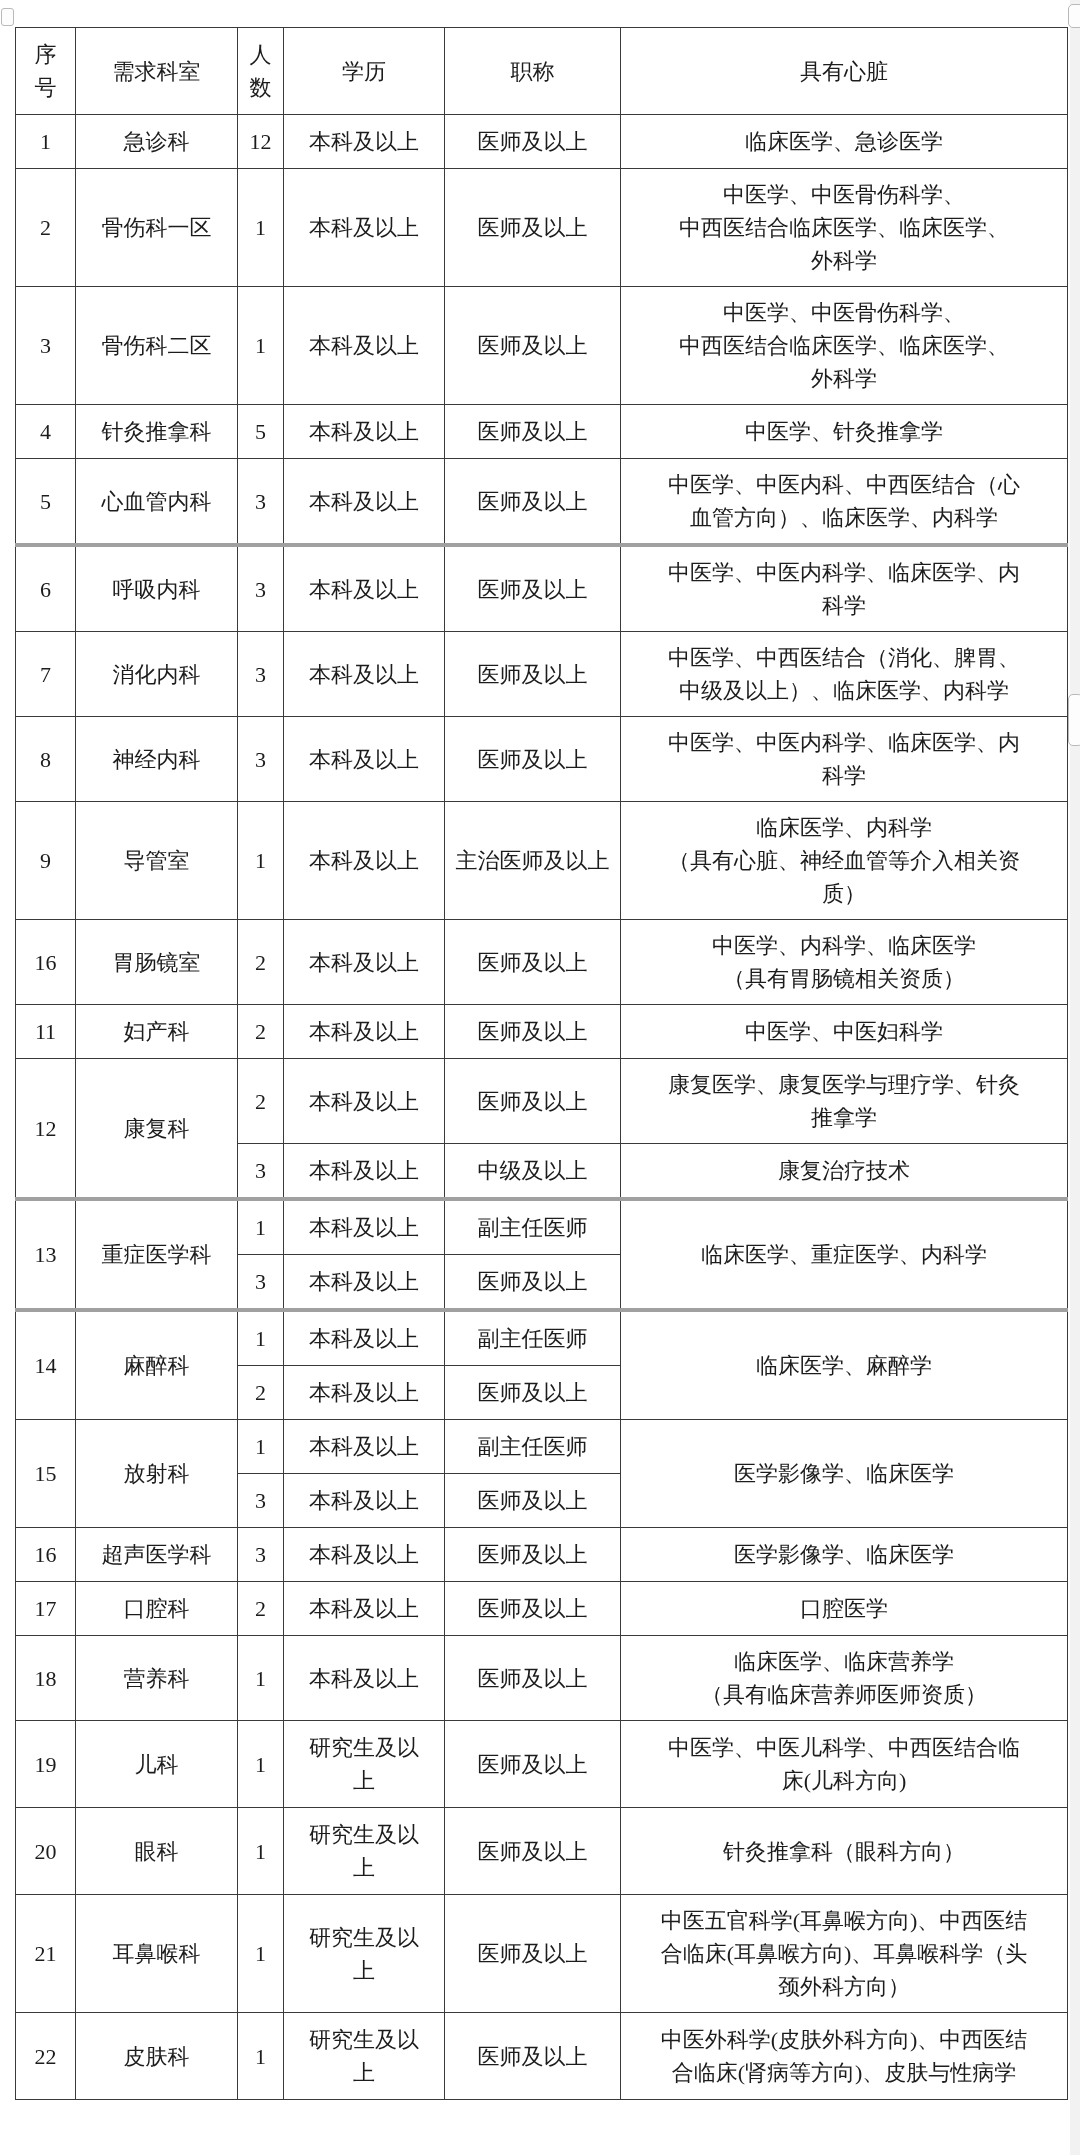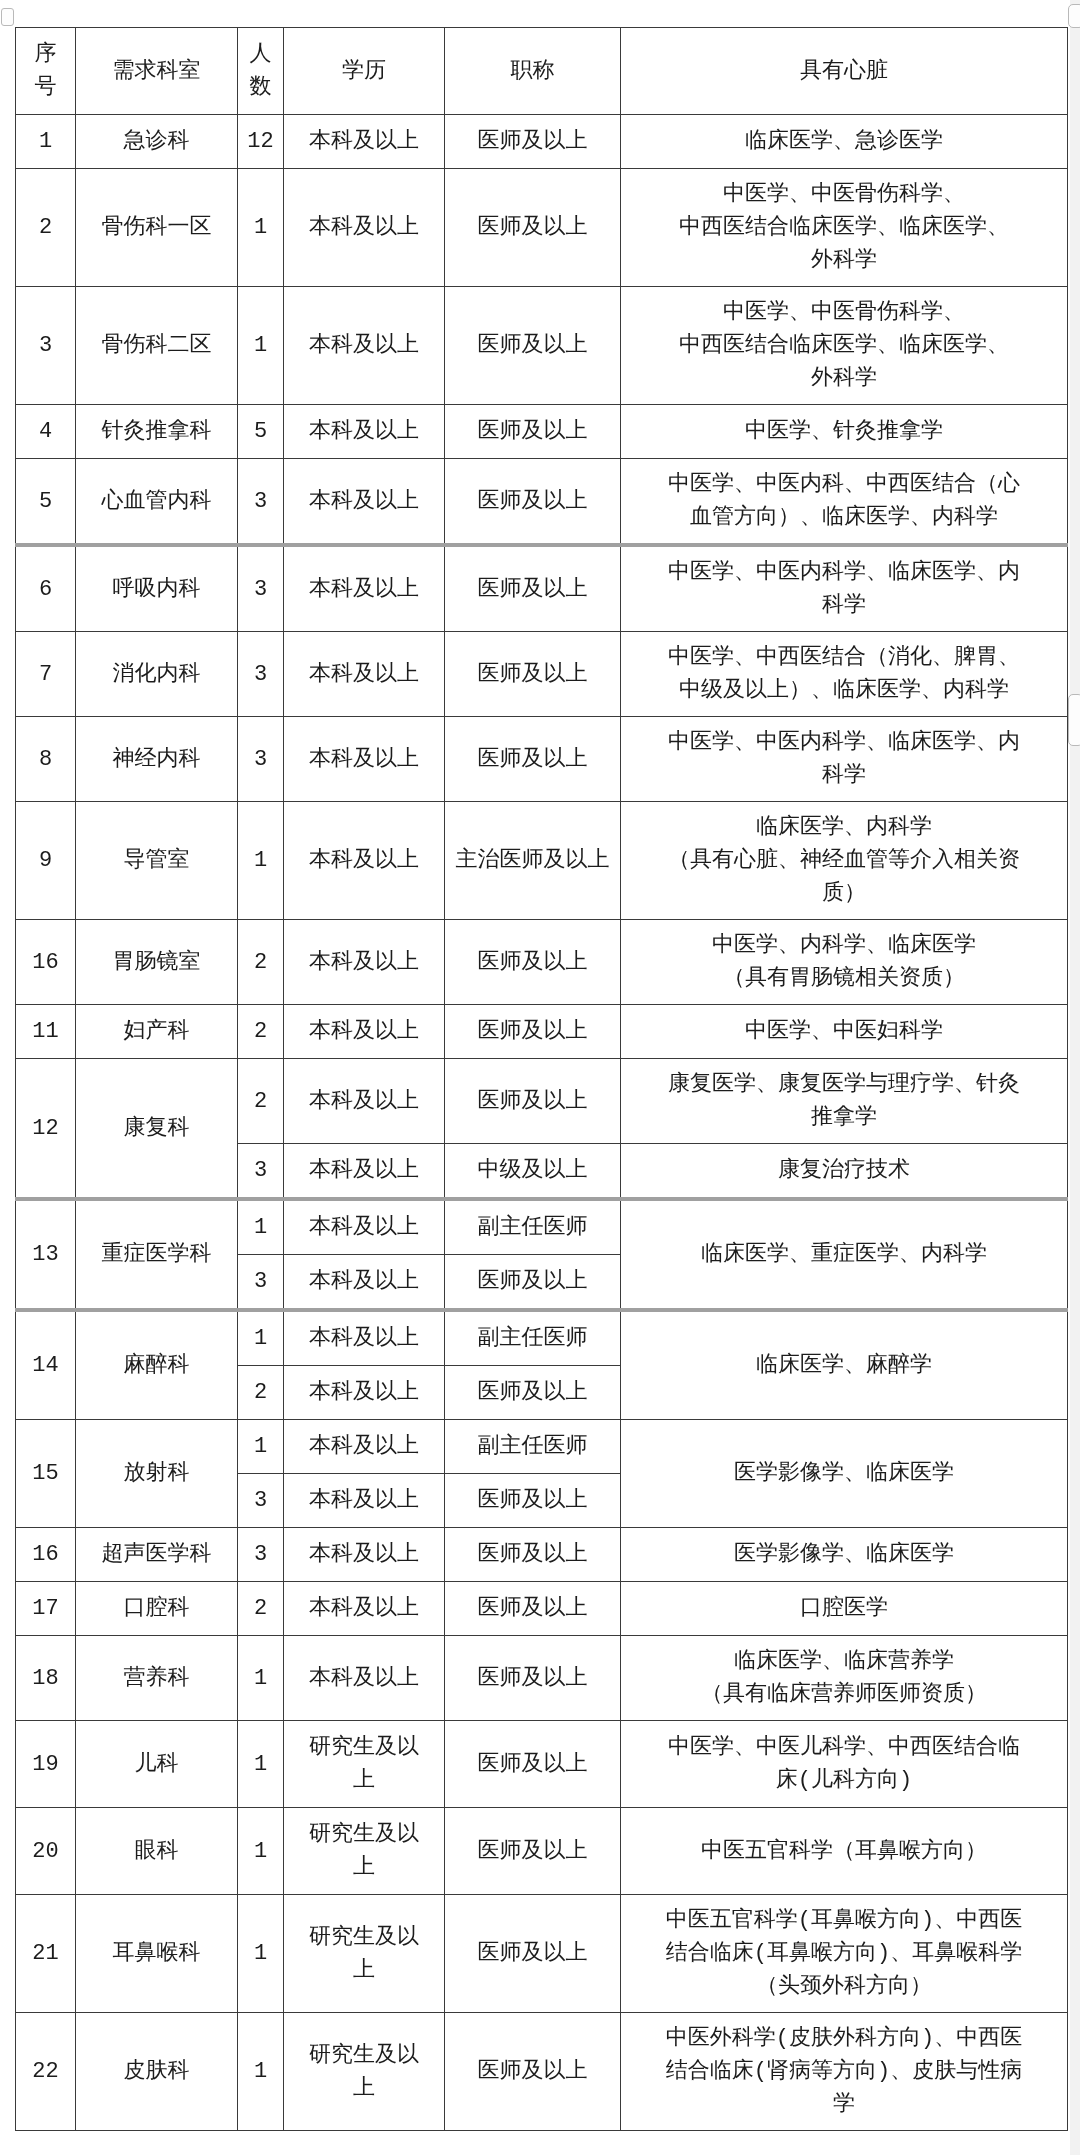--- a/index.html
+++ b/index.html
@@ -3,21 +3,21 @@
 <meta charset="utf-8">
 <style>
   html,body{margin:0;padding:0;background:#ffffff;}
   .page{
     position:relative;width:1080px;height:2155px;background:#ffffff;overflow:hidden;
     font-family:"Liberation Serif","DejaVu Serif",serif;color:#1c1c1c;
   }
   table{
     border-collapse:collapse;table-layout:fixed;
     margin:27px 0 0 15px;width:1052px;
-    font-size:22px;line-height:33px;font-family:Liberation Mono, monospace;
+    font-size:22px;line-height:33px;
   }
   th,td{
     border:1.5px solid #3a3a3a;text-align:center;vertical-align:middle;
     padding:10px 6px;font-weight:normal;overflow-wrap:break-word;
   }
   
   col.c-no{width:60px}col.c-dept{width:162px}col.c-count{width:46px}
   col.c-edu{width:161px}col.c-title{width:176px}col.c-req{width:447px}
   td.no{padding:10px 4px}
   td.dept{padding:10px 10px}
@@ -244,21 +244,21 @@
           <td class="edu">研究生及以上</td>
           <td class="title">医师及以上</td>
           <td class="req">中医学、中医儿科学、中西医结合临床(儿科方向)</td>
         </tr>
         <tr>
           <td class="no">20</td>
           <td class="dept">眼科</td>
           <td class="count">1</td>
           <td class="edu">研究生及以上</td>
           <td class="title">医师及以上</td>
-          <td class="req">中医五官科学（耳鼻喉方向）</td>
+          <td class="req">针灸推拿科（眼科方向）</td>
         </tr>
         <tr>
           <td class="no">21</td>
           <td class="dept">耳鼻喉科</td>
           <td class="count">1</td>
           <td class="edu">研究生及以上</td>
           <td class="title">医师及以上</td>
           <td class="req">中医五官科学(耳鼻喉方向)、中西医结合临床(耳鼻喉方向)、耳鼻喉科学（头颈外科方向）</td>
         </tr>
         <tr>

